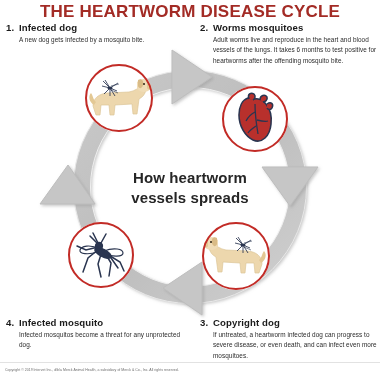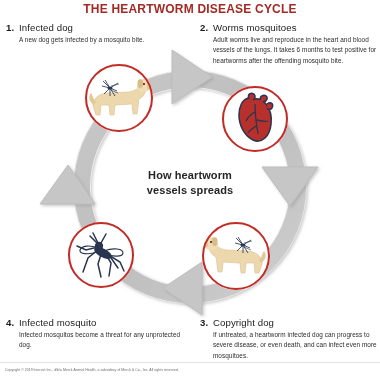--- a/index.html
+++ b/index.html
@@ -19,21 +19,21 @@
   }
 
   
   .title {
     position: absolute;
     top: 2px;
     left: 0;
     width: 380px;
     text-align: center;
     font-family: "Liberation Sans Narrow", "Liberation Sans", sans-serif;
-    font-size: 12px;
+    font-size: 17px;
     font-weight: bold;
     letter-spacing: 0.2px;
     color: #a32b25;
     text-transform: uppercase;
   }
 
   
   .step {
     position: absolute;
     width: 178px;
@@ -49,21 +49,21 @@
   }
   .step-num {
     width: 13px;
     flex: 0 0 13px;
     font-size: 9.6px;
     font-weight: bold;
     color: #1b1b1b;
   }
   .step-title {
     font-size: 9.6px;
-    font-weight: normal;
+    font-weight: bold;
     color: #1b1b1b;
   }
   .step-body {
     margin-left: 13px;
     font-size: 6.4px;
     line-height: 1.62;
     color: #2b2b2b;
     letter-spacing: 0.05px;
   }
 
@@ -72,21 +72,21 @@
   #step4 { top: 317px; left: 6px; }
   #step3 { top: 317px; left: 200px; }
 
   
   .center-label {
     position: absolute;
     left: 106px;
     top: 168px;
     width: 168px;
     text-align: center;
-    font-size: 11px;
+    font-size: 15px;
     font-weight: bold;
     line-height: 1.32;
     color: #262626;
     letter-spacing: 0.1px;
   }
 
   
   #ring {
     position: absolute;
     left: 0;

